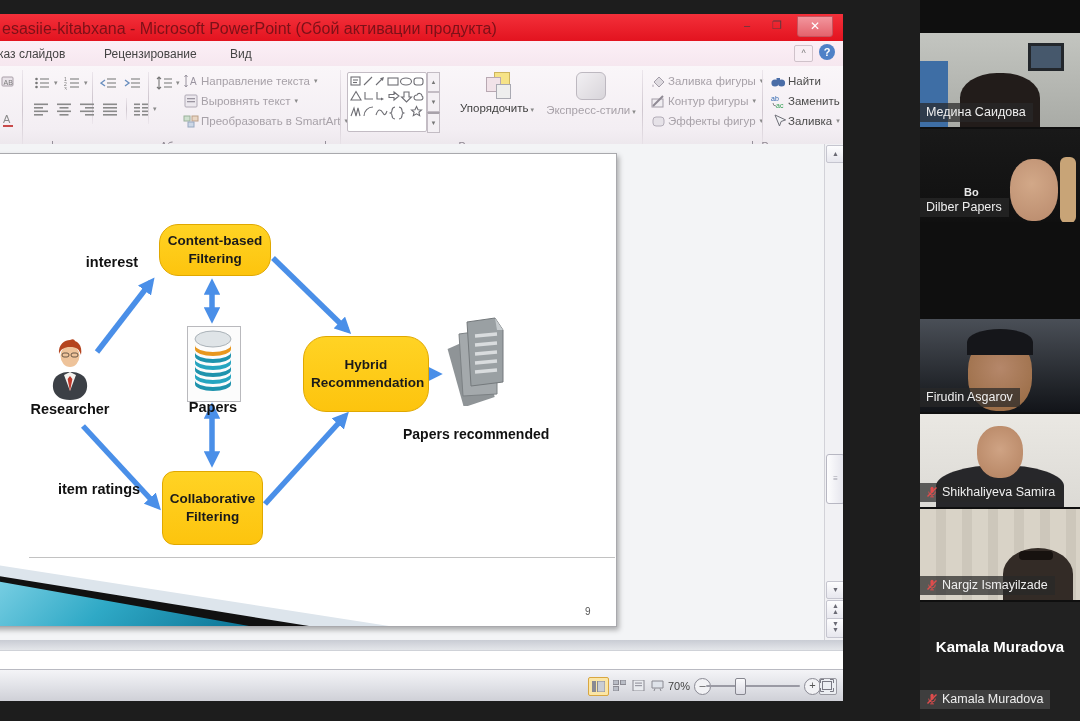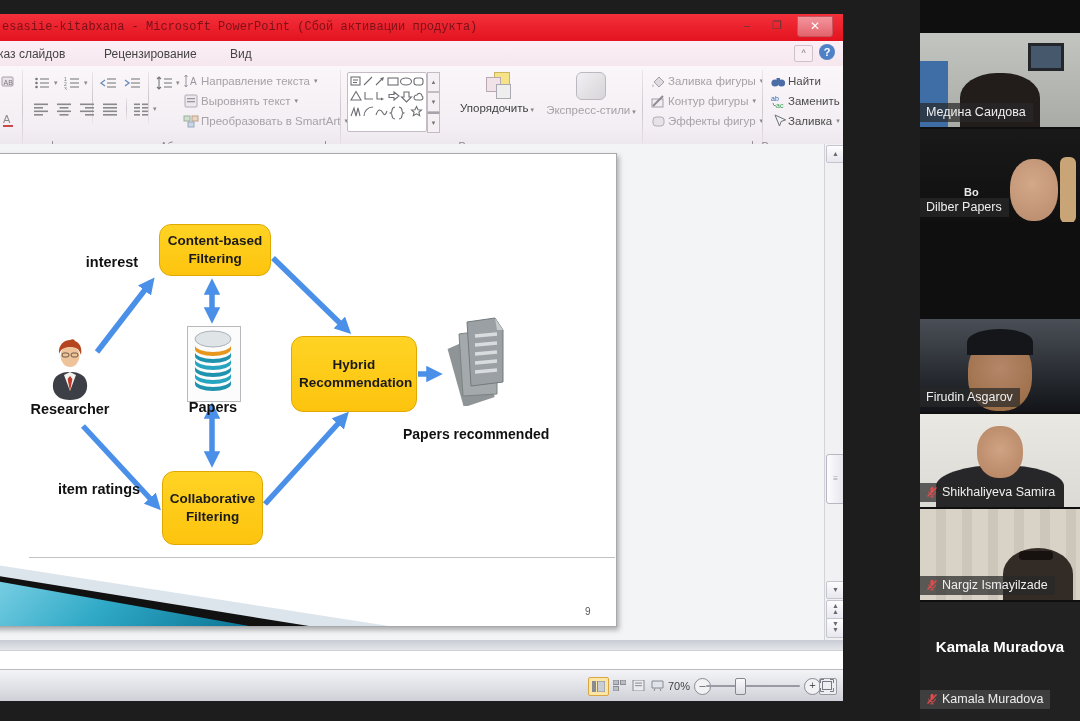--- a/index.html
+++ b/index.html
@@ -6,21 +6,21 @@
   body{width:1080px;height:721px;overflow:hidden;position:relative;
        font-family:"Liberation Sans",sans-serif;-webkit-font-smoothing:antialiased;}
   .abs{position:absolute;}
 
   
   #zoom-bg{left:0;top:0;width:1080px;height:721px;background:#1d1d1d;}
 
   
   #ppt{left:0;top:14px;width:843px;height:687px;background:#f5f2f5;overflow:hidden;}
   #titlebar{left:0;top:0;width:843px;height:27px;background:linear-gradient(180deg,#f3303a,#e3131f);}
-  #title-text{left:2px;top:6px;font-size:12px;color:#7c1118;white-space:nowrap;font-family:Liberation Mono, monospace;}
+  #title-text{left:2px;top:6px;font-size:16px;color:#7c1118;white-space:nowrap;}
   .winbtn{top:2px;width:28px;height:19px;text-align:center;line-height:18px;font-size:11px;
           color:#5a3a3f;border-radius:0 0 3px 3px;}
   #btn-min{right:82px;}
   #btn-restore{right:52px;}
   #btn-close{right:10px;width:34px;background:linear-gradient(180deg,#f2969d,#e4636d);
              color:#fff;font-size:12px;border:1px solid #c8545e;}
   
   #tabrow{left:0;top:27px;width:843px;height:25px;background:linear-gradient(180deg,#fceff6,#f6e7ef);
           border-bottom:1px solid #e3d5dd;}
   .rtab{top:3px;height:21px;line-height:21px;font-size:12px;color:#444;padding:0 12px;}
@@ -407,24 +407,24 @@
           <line x1="138" y1="198" x2="192" y2="128" marker-end="url(#ah)"></line>
           <line x1="314" y1="104" x2="388" y2="176" marker-end="url(#ah)"></line>
           <line x1="253" y1="130" x2="253" y2="164" marker-start="url(#ah)" marker-end="url(#ah)"></line>
           <line x1="253" y1="254" x2="253" y2="308" marker-start="url(#ah)" marker-end="url(#ah)"></line>
           <line x1="124" y1="272" x2="198" y2="352" marker-end="url(#ah)"></line>
           <line x1="306" y1="350" x2="386" y2="262" marker-end="url(#ah)"></line>
           <line x1="459" y1="220" x2="478" y2="220" marker-end="url(#ah)"></line>
         </g>
       </svg>
 
-      <div class="abs ybox" style="left:200px;top:70px;width:110px;height:50px;">
+      <div class="abs ybox" style="left:200px;top:70px;width:110px;height:50px;border-radius:19px;">
         <span style="width:96px;">Content-based Filtering</span>
       </div>
-      <div class="abs ybox" style="left:332px;top:182px;width:124px;height:74px;">
+      <div class="abs ybox" style="left:344px;top:182px;width:124px;height:74px;border-radius:23px;">
         <span style="width:110px;">Hybrid Recommendation</span>
       </div>
       <div class="abs ybox" style="left:203px;top:317px;width:99px;height:72px;">
         <span style="width:88px;">Collaborative Filtering</span>
       </div>
 
       <div class="abs dlabel" style="left:118px;top:100px;width:70px;text-align:center;">interest</div>
       <div class="abs dlabel" style="left:90px;top:327px;width:100px;text-align:center;">item ratings</div>
       <div class="abs dlabel" style="left:70px;top:247px;width:82px;text-align:center;">Researcher</div>
       <div class="abs dlabel" style="left:227px;top:245px;width:54px;text-align:center;">Papers</div>

